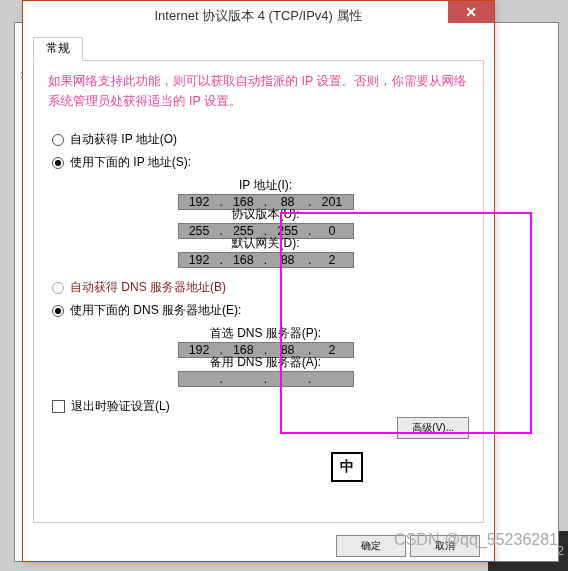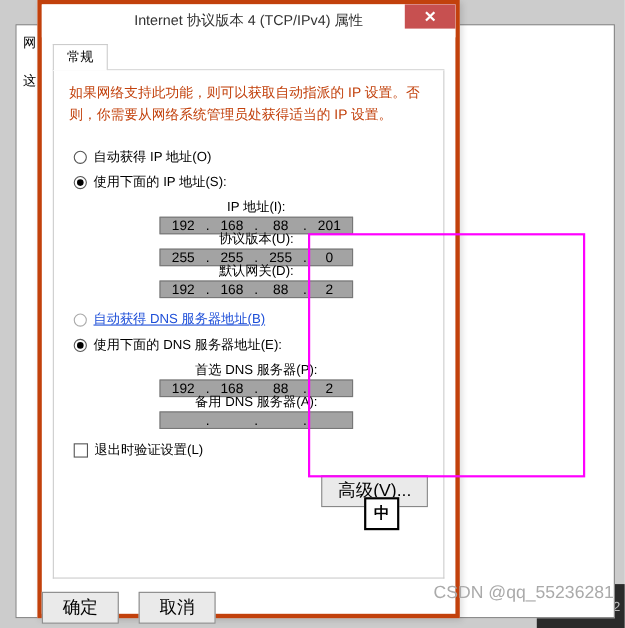--- a/index.html
+++ b/index.html
@@ -44,26 +44,26 @@
       font-size: 12px;
     }
     .parent-inner2 {
       position: absolute;
       left: 6px;
       top: 42px;
       font-size: 12px;
     }
     .dialog {
       position: absolute;
-      left: 34px;
+      left: 22px;
       top: 0;
-      width: 384px;
+      width: 473px;
       height: 562px;
       background: #fff;
-      border: 4px solid #c2410c;
+      border: 1px solid #c2410c;
       box-shadow: 2px 2px 6px rgba(0,0,0,0.15);
     }
     .titlebar {
       height: 30px;
       background: #fff;
       display: flex;
       align-items: center;
       justify-content: center;
       position: relative;
       color: #333;
@@ -106,31 +106,31 @@
     }
     .panel {
       border: 1px solid #ccc;
       border-top: none;
       background: #fff;
       padding: 10px 14px 14px 14px;
       height: 462px;
     }
     .desc {
       font-size: 12.5px;
-      color: #c2410c;
+      color: #ec4899;
       line-height: 1.6;
       margin-bottom: 20px;
     }
     .radiogrp { margin: 8px 0 4px 4px; }
     .radio-row {
       display: flex;
       align-items: center;
       margin: 6px 0;
     }
-    .radio-row.disabled { color: #1d4ed8; text-decoration: underline; }
+    .radio-row.disabled { color: #7f1d1d; }
     .radio {
       width: 12px;
       height: 12px;
       border: 1px solid #555;
       border-radius: 50%;
       margin-right: 6px;
       position: relative;
       cursor: pointer;
     }
     .radio.checked::after {
@@ -172,48 +172,48 @@
       width: 34px;
       text-align: center;
     }
     .ip-dot {
       width: 4px;
       text-align: center;
     }
     .checkbox-row {
       display: flex;
       align-items: center;
-      margin: 18px 0 16px 4px;
+      margin: 18px 0 4px 4px;
     }
     .checkbox {
       width: 13px;
       height: 13px;
       border: 1px solid #555;
       margin-right: 6px;
       cursor: pointer;
     }
     .btn {
       border: 1px solid #888;
       background: #eaeaea;
       padding: 3px 14px;
       cursor: pointer;
-      font-size: 16px;
+      font-size: 10px;
       min-width: 70px;
       text-align: center;
     }
     .btn-right-row {
       display: flex;
       justify-content: flex-end;
       margin-top: -2px;
     }
     .footer {
       padding: 4px 14px 8px 0;
       display: flex;
-      justify-content: flex-start;
-      gap: 18px;
+      justify-content: flex-end;
+      gap: 4px;
     }
     .highlight {
       position: absolute;
       border: 2px solid magenta;
       pointer-events: none;
     }
     .highlight1 { left: 280px; top: 212px; width: 252px; height: 222px; }
     .ime-box {
       position: absolute;
       left: 331px;

